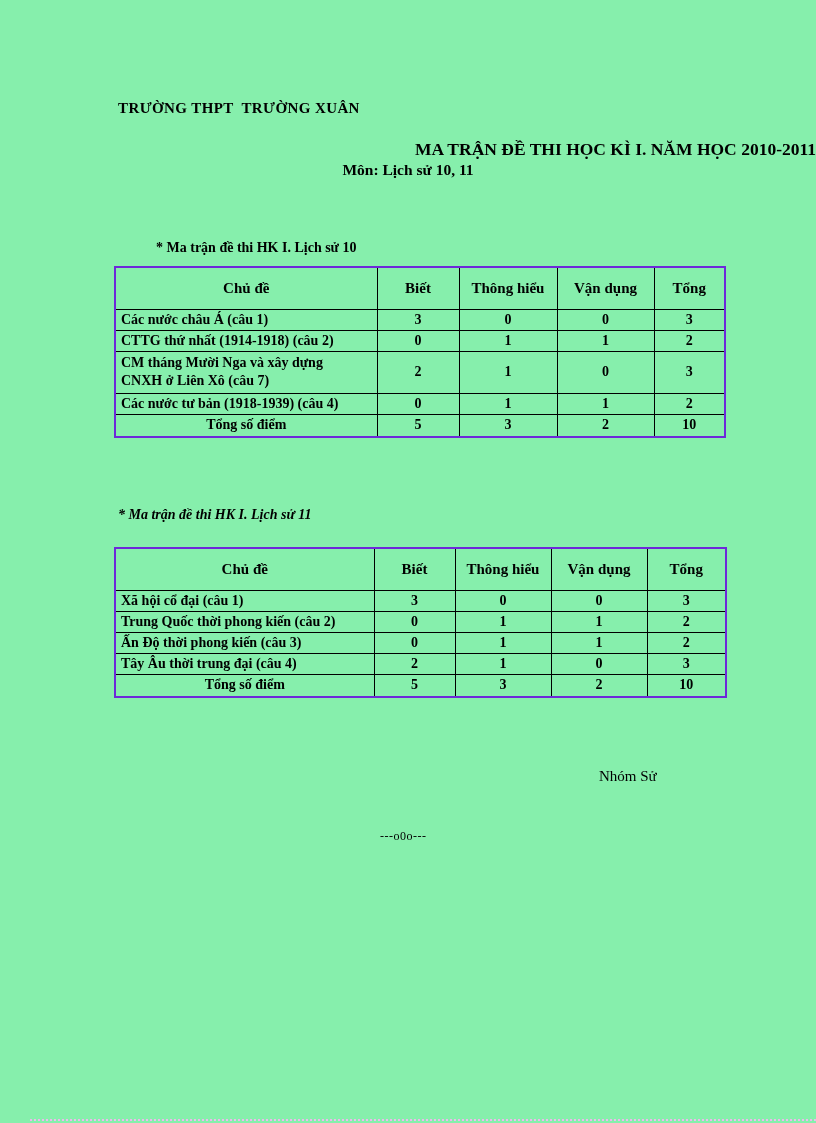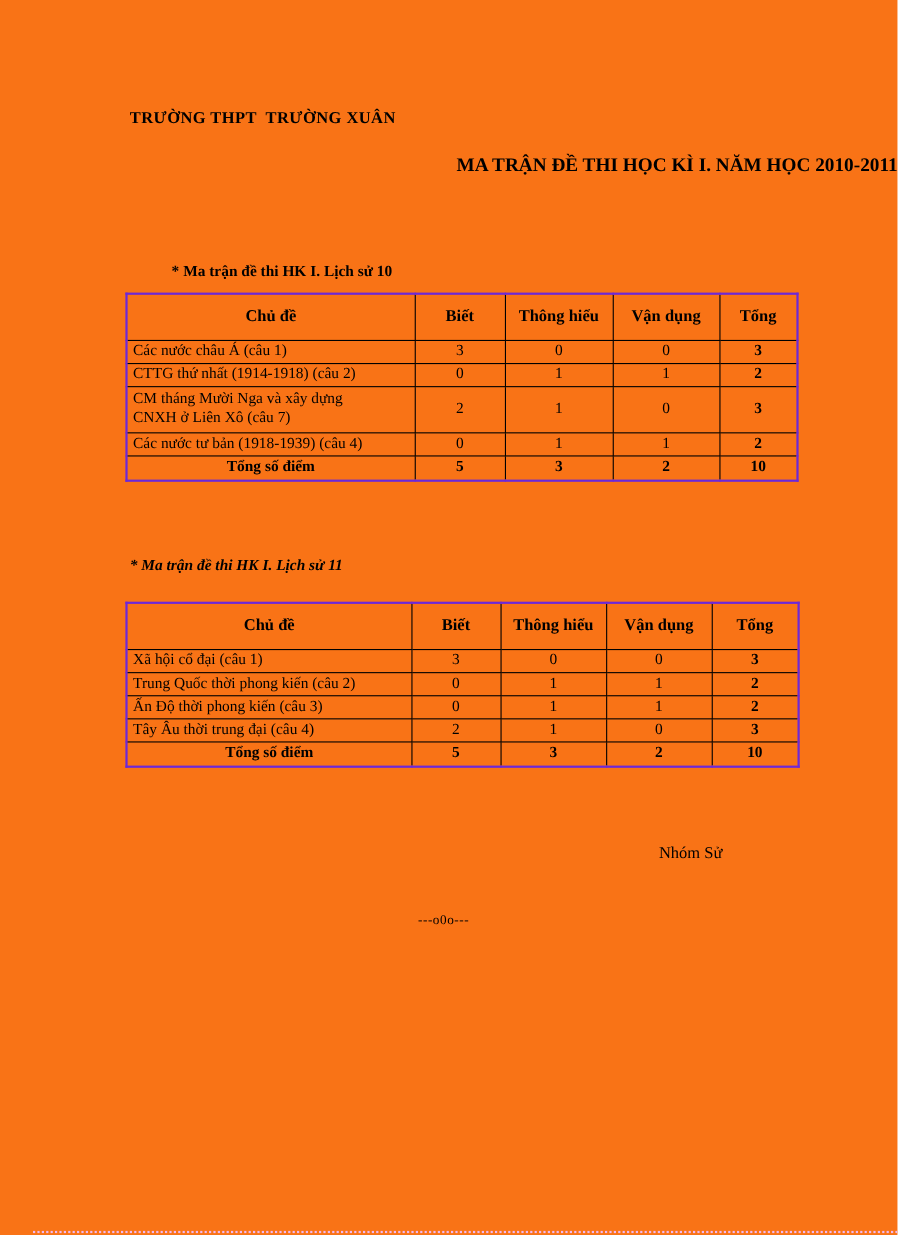--- a/index.html
+++ b/index.html
@@ -4,21 +4,21 @@
 <style>
   html, body {
     margin: 0;
     padding: 0;
     background: #ffffff;
   }
   .page {
     position: relative;
     width: 816px;
     height: 1123px;
-    background: #f97316;
+    background: #86efac;
     font-family: "Liberation Serif", "DejaVu Serif", serif;
     color: #000000;
     overflow: hidden;
   }
   .school {
     position: absolute;
     left: 118px;
     top: 100px;
     font-size: 15px;
     font-weight: bold;
@@ -68,21 +68,21 @@
   table.matrix th {
     height: 41px;
     font-size: 15px;
     font-weight: bold;
     text-align: center;
     vertical-align: middle;
   }
   table.matrix td {
     height: 20px;
     font-size: 14px;
-    font-weight: normal;
+    font-weight: bold;
     text-align: center;
     vertical-align: middle;
     line-height: 1.3;
   }
   table.matrix td.topic {
     text-align: left;
     padding-left: 5px;
   }
   table.matrix td.tong { font-weight: bold; }
   table.matrix tr.total-row td {
@@ -121,20 +121,21 @@
     height: 0;
   }
 </style>
 </head>
 <body>
 
 <div class="page">
 
   <div class="school">TRƯỜNG THPT  TRƯỜNG XUÂN</div>
   <div class="title">MA TRẬN ĐỀ THI HỌC KÌ I. NĂM HỌC 2010-2011</div>
+  <div class="subtitle">Môn: Lịch sử 10, 11</div>
 
   <div class="caption caption-1">* Ma trận đề thi HK I. Lịch sử 10</div>
 
   <table class="matrix t1">
     <colgroup>
       <col style="width:262px">
         <col style="width:82px">
         <col style="width:98px">
         <col style="width:97px">
         <col style="width:71px">

